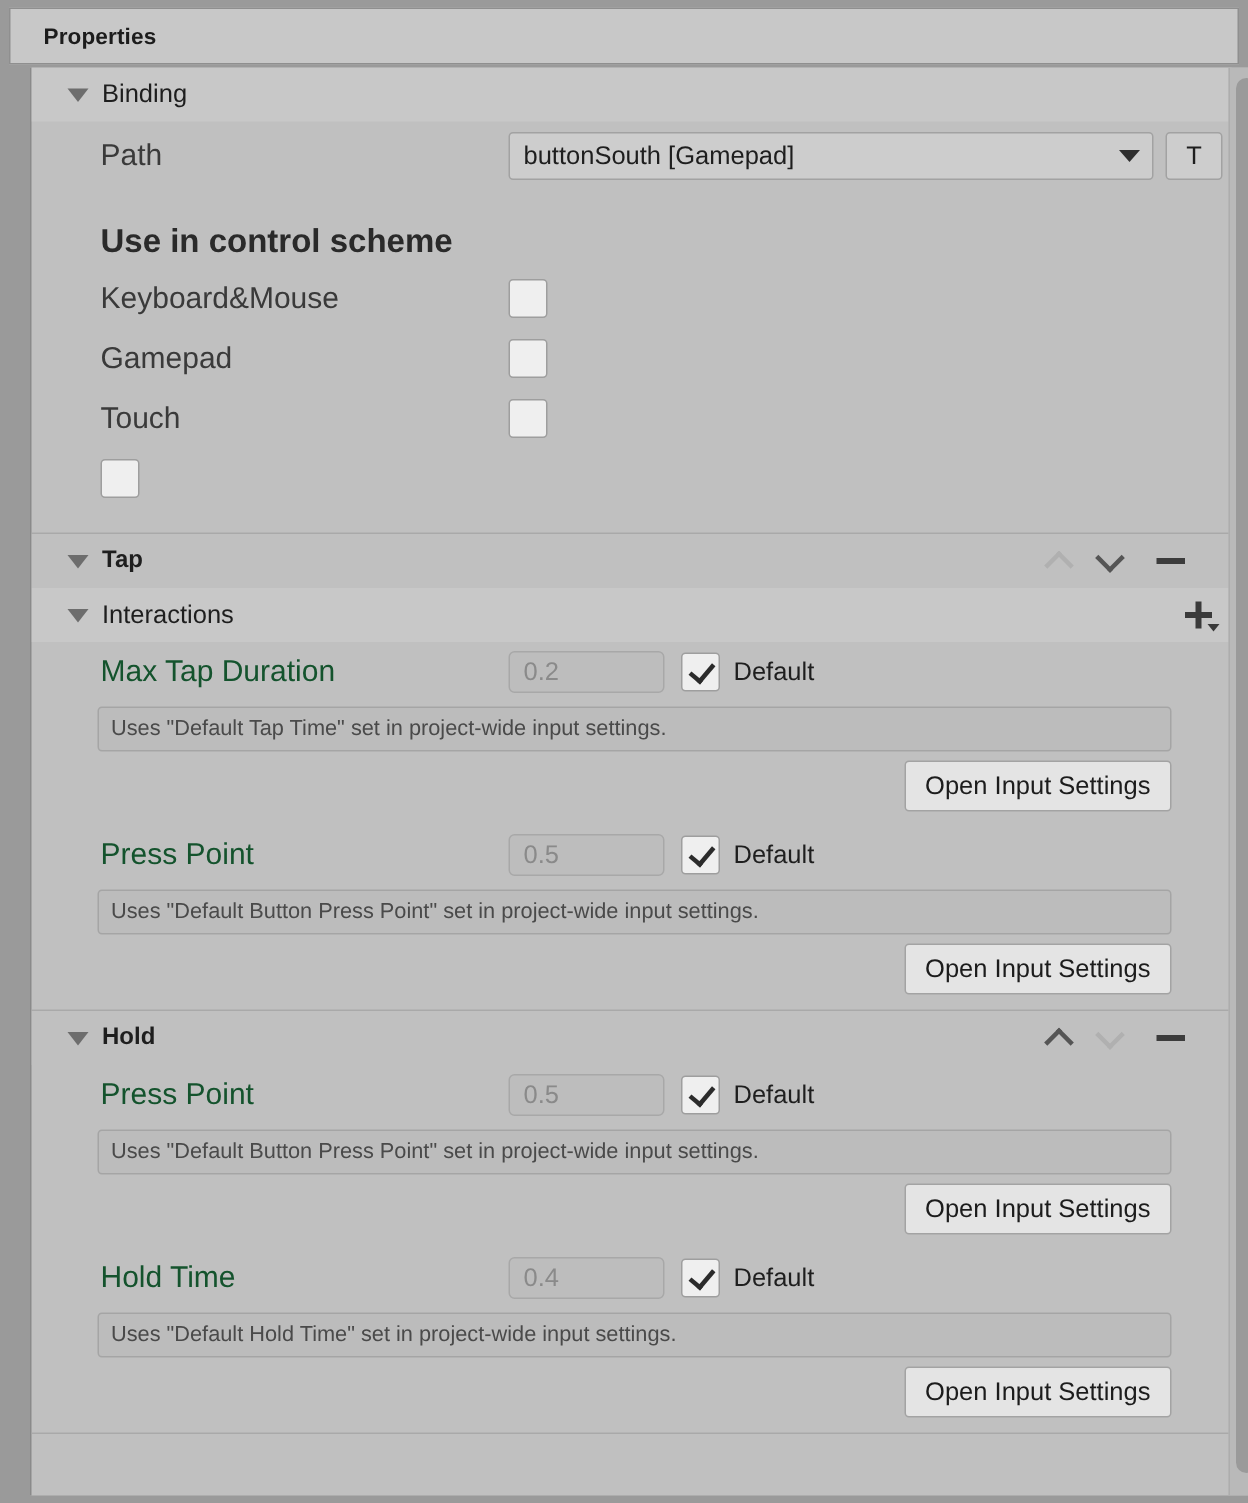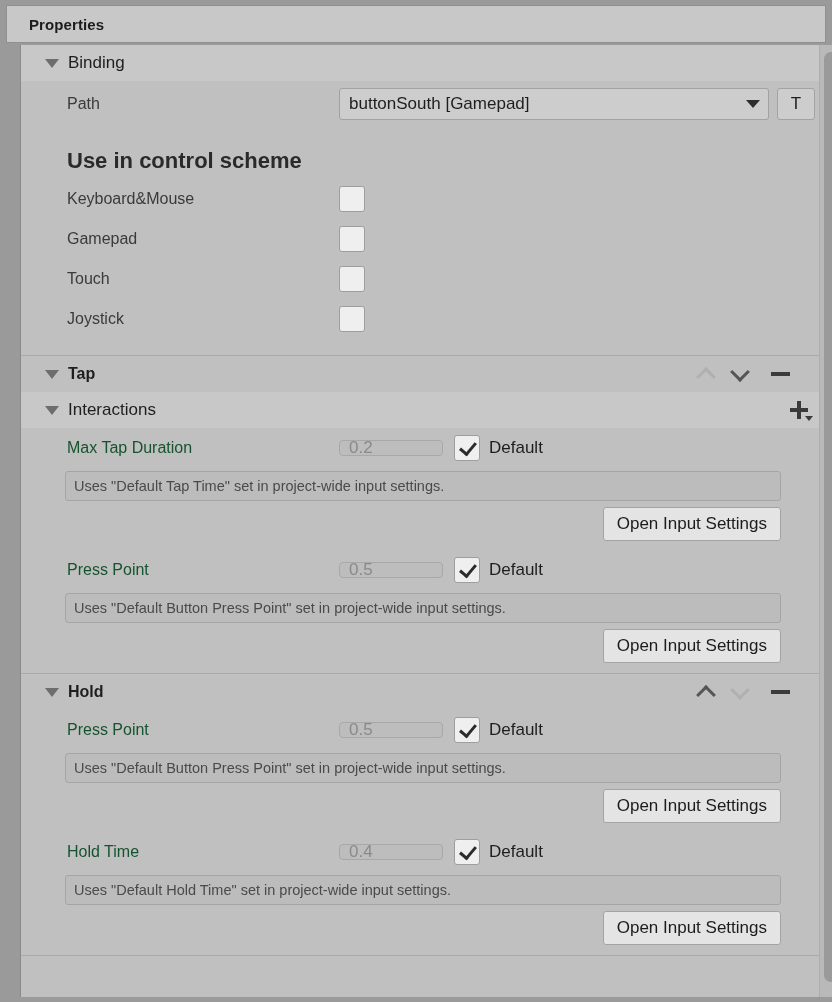--- a/index.html
+++ b/index.html
@@ -162,21 +162,21 @@
 
   
   .row {
     display: flex;
     align-items: center;
     min-height: 40px;
     padding-left: 46px;
     box-sizing: border-box;
   }
   .row-label {
-    font-size: 16px;
+    font-size: 20px;
     color: #3a3a3a;
     width: 272px;
     flex: none;
   }
   .row-label.dim { color: #14532d; }
 
   .sectionlabel {
     padding-left: 46px;
     font-size: 22px;
     font-weight: bold;
@@ -238,21 +238,21 @@
     content: "";
     position: absolute;
     left: 8px; top: 3px;
     width: 7px; height: 13px;
     border-right: 3px solid #2b2b2b;
     border-bottom: 3px solid #2b2b2b;
     transform: rotate(40deg);
   }
 
   .numfield {
-    width: 104px; height: 16px;
+    width: 104px; height: 28px;
     background: #bdbdbd;
     border: 1px solid #a8a8a8;
     border-radius: 4px;
     box-sizing: border-box;
     display: flex;
     align-items: center;
     padding-left: 9px;
     font-size: 17px;
     color: #8a8a8a;
     flex: none;
@@ -343,21 +343,20 @@
       </div>
       <div class="row">
         <span class="row-label">Gamepad</span>
         <span class="checkbox"></span>
       </div>
       <div class="row">
         <span class="row-label">Touch</span>
         <span class="checkbox"></span>
       </div>
       <div class="row">
-        <span class="row-label">Joystick</span>
         <span class="checkbox"></span>
       </div>
 
       <div style="height:16px"></div>
       <div class="spacer-sep"></div>
 
       <div class="foldout-hdr sub">
         <span class="foldout-arrow"></span>
         <span class="foldout-title bold">Tap</span>
         <div class="hdr-actions" style="right:24px">

